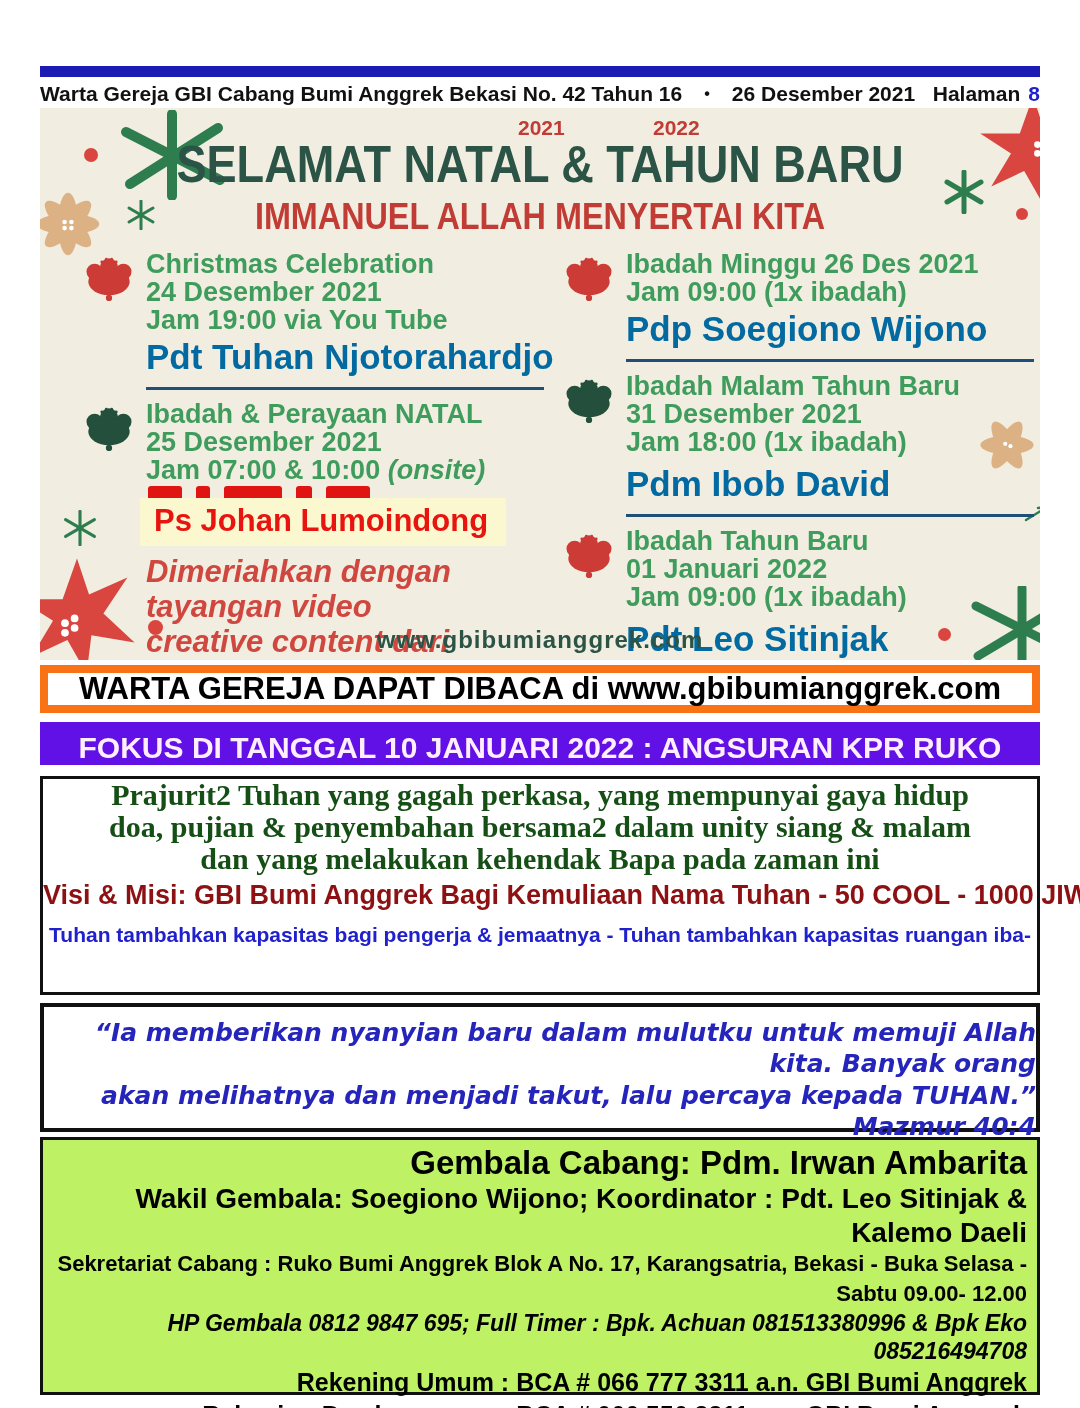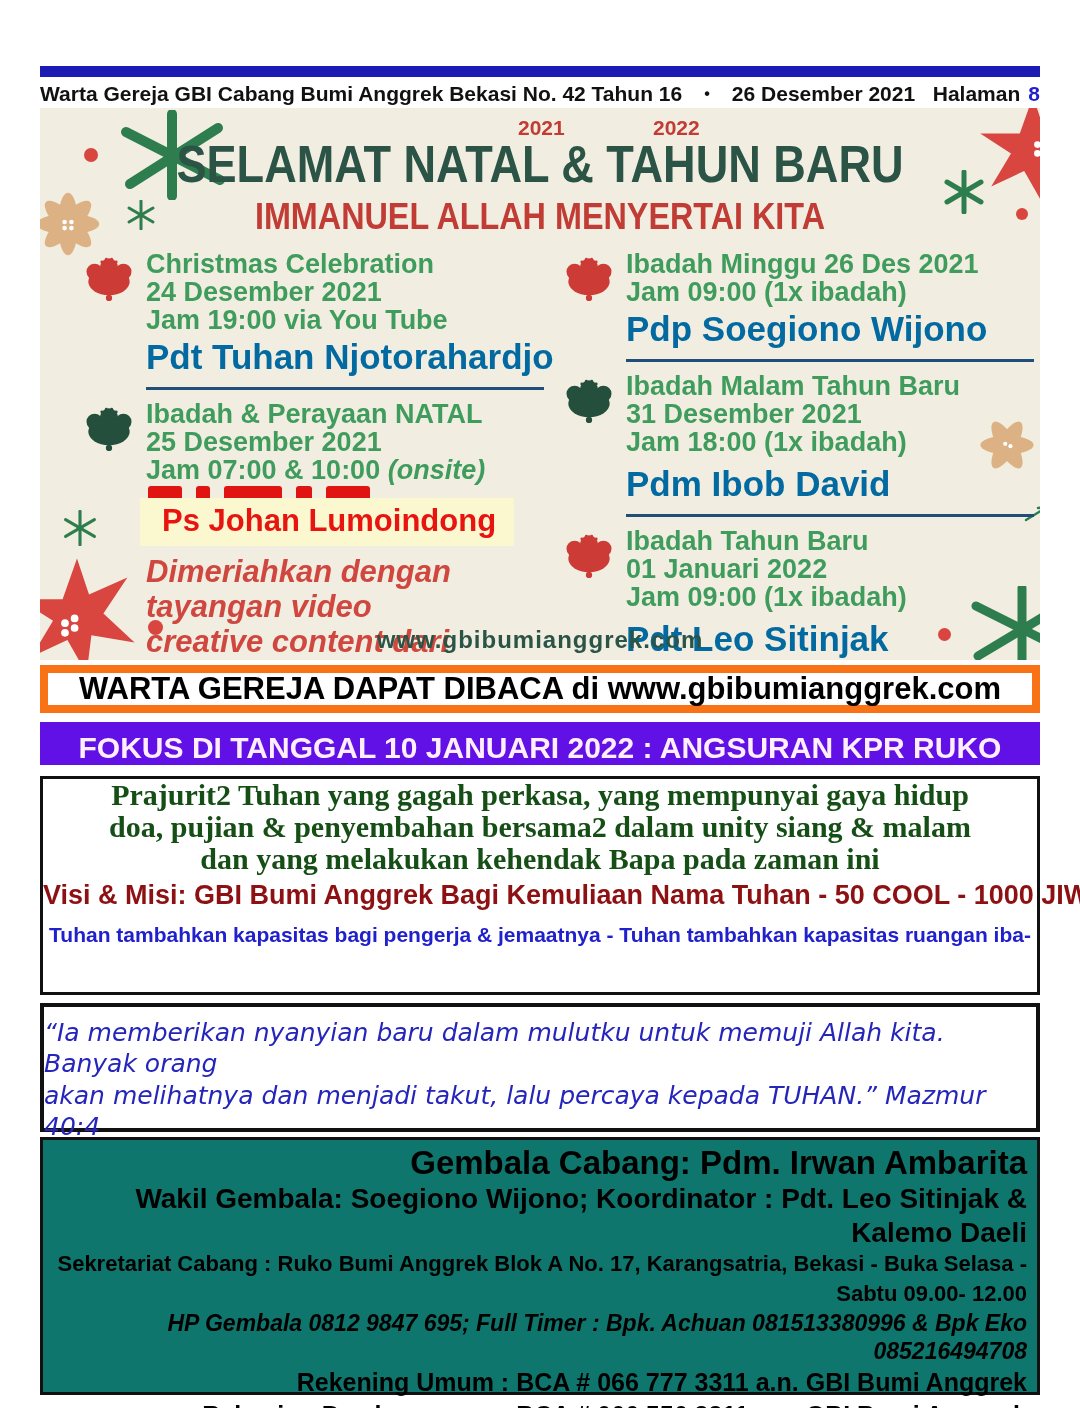--- a/index.html
+++ b/index.html
@@ -30,21 +30,21 @@
   .col.right{left:522px;width:472px;}
   .event{position:relative;padding-left:64px;}
   .event .tulip{position:absolute;left:0;top:6px;}
   .evline{font-size:27px;font-weight:800;color:#3f9c5c;line-height:1.04;white-space:nowrap;}
   .evline .it{font-style:italic;}
   .speaker{font-size:35px;font-weight:800;color:#0369a1;line-height:1.05;margin-top:5px;white-space:nowrap;}
   .divider{height:3px;background:#1f4e79;margin:11px 0 10px 64px;}
   .remnant{height:12px;overflow:hidden;margin:2px 0 0 2px;}
   .remnant span{display:inline-block;height:14px;background:#e01410;border-radius:3px;
        margin-right:14px;vertical-align:top;}
-  .sticker{display:inline-block;background:#fbf8cf;padding:5px 18px 7px 22px;margin-left:-6px;}
+  .sticker{display:inline-block;background:#fbf8cf;padding:5px 18px 7px 14px;margin-left:-6px;}
   .sticker-name{font-size:31px;font-weight:800;color:#e81410;white-space:nowrap;}
   .note{margin-top:9px;font-size:31px;font-weight:800;font-style:italic;color:#d0473f;line-height:1.12;}
   .website{position:absolute;left:0;top:518px;width:1000px;text-align:center;
        font-size:24px;font-weight:800;color:#2b5447;letter-spacing:1px;}
 
   
   .deco{position:absolute;}
   .dot{border-radius:50%;background:#d9453f;}
 
   
@@ -62,29 +62,29 @@
   .dna-h .pre{font-size:33px;font-weight:700;}
   .dna-h .main{font-size:43px;font-weight:700;letter-spacing:-1px;}
   .dna-body{font-size:30px;font-weight:700;line-height:1.06;}
   .dna-visi{margin-top:6px;font-family:"Liberation Sans", sans-serif;
        font-size:27px;font-weight:700;color:#8d1113;white-space:nowrap;}
   .dna-cap{margin-top:12px;font-family:"Liberation Sans", sans-serif;
        font-size:21px;font-weight:700;color:#2020cc;white-space:nowrap;}
 
   
   .versebox{position:absolute;left:40px;top:1003px;width:1000px;height:129px;border:4px solid #111;
-       box-sizing:border-box;background:#fff;text-align:left;color:#2525bb;
-       font-family:"DejaVu Sans", sans-serif;font-style:italic;font-weight:normal;}
+       box-sizing:border-box;background:#fff;text-align:right;color:#2525bb;
+       font-family:"DejaVu Sans", sans-serif;font-style:italic;font-weight:bold;}
   .verse-l{font-size:25px;line-height:1.25;}
   .verse-l.first{margin-top:10px;}
   .verse-year{margin-top:8px;font-size:31px;letter-spacing:1px;}
 
   
   .footbox{position:absolute;left:40px;top:1137px;width:1000px;height:258px;border:3px solid #111;
-       box-sizing:border-box;background:#0f766e;color:#000;padding:4px 10px 0 10px;text-align:right;}
+       box-sizing:border-box;background:#bef264;color:#000;padding:4px 10px 0 10px;text-align:right;}
   .f1{font-size:33px;font-weight:800;line-height:1.15;}
   .f2{font-size:28px;font-weight:800;line-height:1.2;}
   .f3{font-size:22px;font-weight:700;line-height:1.35;}
   .f4{font-size:23px;font-weight:700;font-style:italic;line-height:1.25;text-align:right;}
   .f5{font-size:25px;font-weight:800;line-height:1.3;}
 </style>
 </head>
 <body>
 
 <div class="page">

